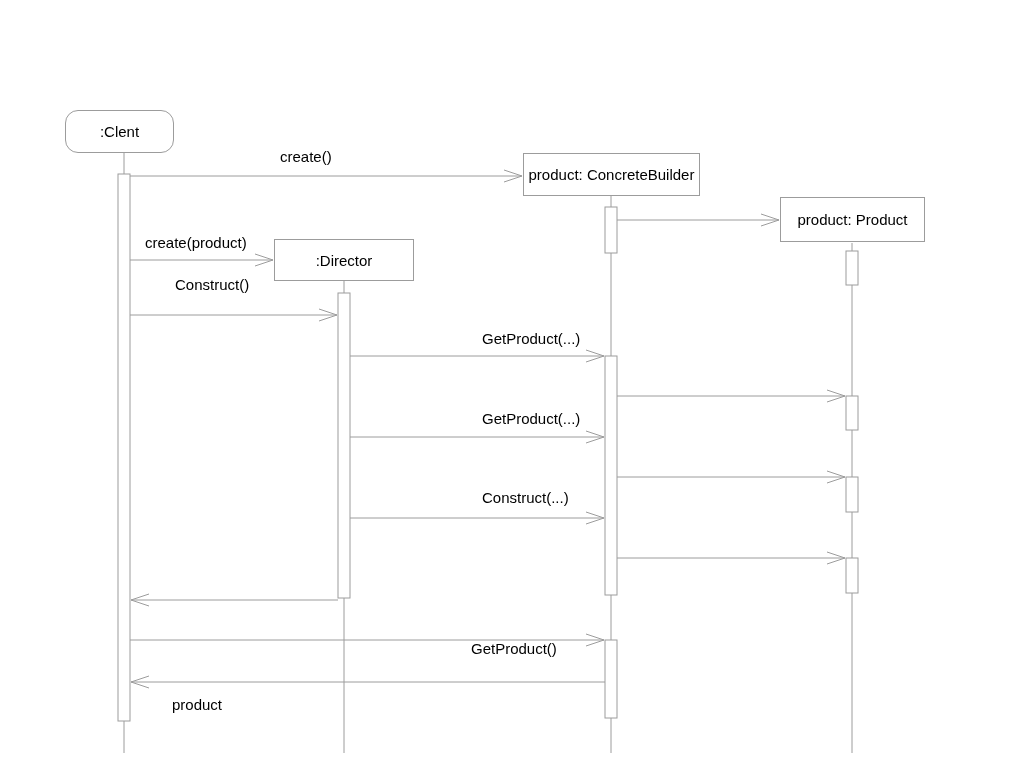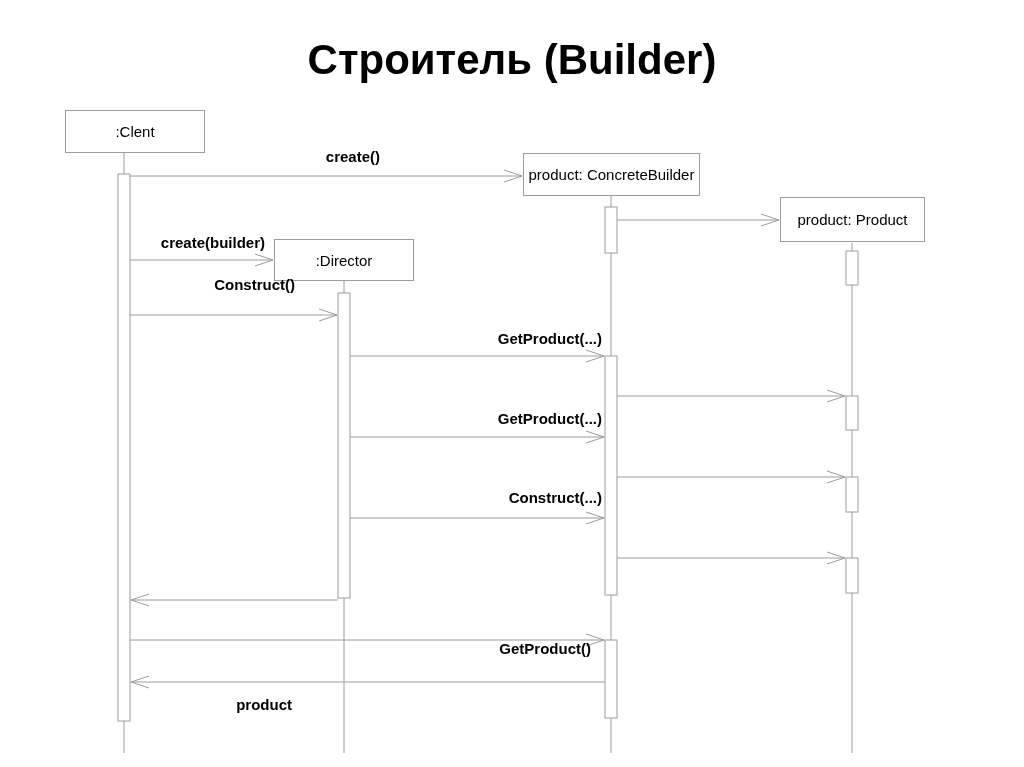--- a/index.html
+++ b/index.html
@@ -4,28 +4,27 @@
 <style>
   html,body{margin:0;padding:0;background:#fff;}
   .canvas{position:relative;width:1024px;height:767px;background:#ffffff;overflow:hidden;
           font-family:"Liberation Sans", sans-serif;}
   .title{position:absolute;left:0;top:36px;width:1024px;text-align:center;
          font-size:42px;font-weight:bold;color:#000;letter-spacing:0px;}
   svg.layer{position:absolute;left:0;top:0;}
   .obj-box{position:absolute;border:1px solid #9c9c9c;background:#ffffff;
            display:flex;align-items:center;justify-content:center;
            font-size:15px;color:#000;box-sizing:border-box;}
-  .msg-label{position:absolute;font-size:15px;color:#000;text-align:right;font-weight:bold;}
+  .msg-label{position:absolute;font-size:15px;color:#000;text-align:left;}
 </style>
 </head>
 <body>
 
 <div class="canvas">
 
-  <div class="title">Строитель (Builder)</div>
 
   <svg class="layer" width="1024" height="767" viewBox="0 0 1024 767" stroke="#9c9c9c" stroke-width="1" fill="none">
 
     <line x1="124" y1="153" x2="124" y2="753"></line>
     <line x1="344" y1="281" x2="344" y2="753"></line>
     <line x1="611" y1="196" x2="611" y2="753"></line>
     <line x1="852" y1="243" x2="852" y2="753"></line>
 
     <rect x="118" y="174" width="12" height="547" fill="#ffffff"></rect>
     <rect x="338" y="293" width="12" height="305" fill="#ffffff"></rect>
@@ -70,39 +69,39 @@
     <line x1="338" y1="600" x2="131" y2="600"></line>
     <polyline points="149,594 131,600 149,606"></polyline>
 
     <line x1="130" y1="640" x2="604" y2="640"></line>
     <polyline points="586,634 604,640 586,646"></polyline>
 
     <line x1="605" y1="682" x2="131" y2="682"></line>
     <polyline points="149,676 131,682 149,688"></polyline>
   </svg>
 
-  <div class="obj-box" style="left:65px;top:110px;width:140px;height:43px;">
+  <div class="obj-box" style="left:65px;top:110px;width:109px;height:43px;border-radius:13px;">
     <span>:Clent</span>
   </div>
 
   <div class="obj-box" style="left:523px;top:153px;width:177px;height:43px;">
     <span>product: ConcreteBuilder</span>
   </div>
 
   <div class="obj-box" style="left:780px;top:197px;width:145px;height:45px;">
     <span>product: Product</span>
   </div>
 
   <div class="obj-box" style="left:274px;top:239px;width:140px;height:42px;">
     <span>:Director</span>
   </div>
 
   <div class="msg-label" style="left:280px;top:148px;width:100px;">create()</div>
 
-  <div class="msg-label" style="left:145px;top:234px;width:120px;">create(builder)</div>
+  <div class="msg-label" style="left:145px;top:234px;width:120px;">create(product)</div>
 
   <div class="msg-label" style="left:175px;top:276px;width:120px;">Construct()</div>
 
   <div class="msg-label" style="left:482px;top:330px;width:120px;">GetProduct(...)</div>
 
   <div class="msg-label" style="left:482px;top:410px;width:120px;">GetProduct(...)</div>
 
   <div class="msg-label" style="left:482px;top:489px;width:120px;">Construct(...)</div>
 
   <div class="msg-label" style="left:471px;top:640px;width:120px;">GetProduct()</div>

